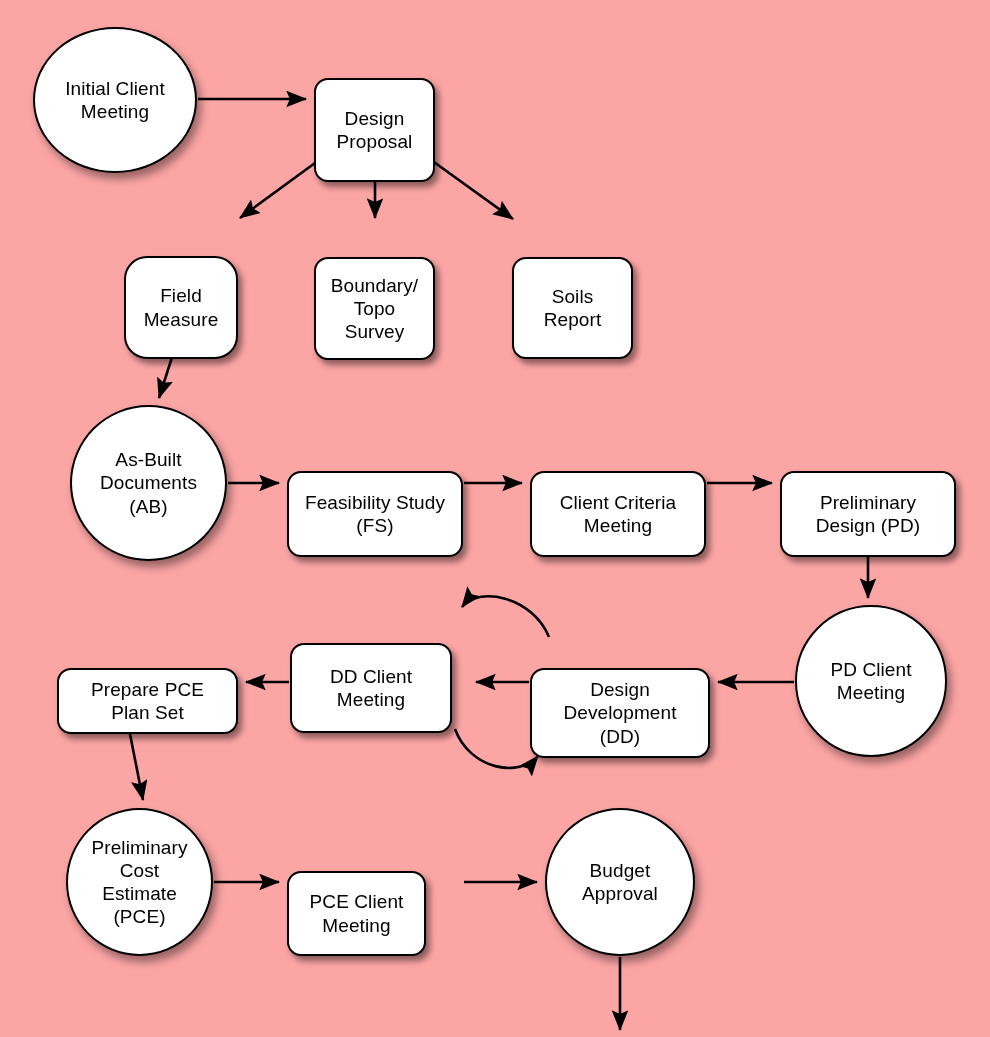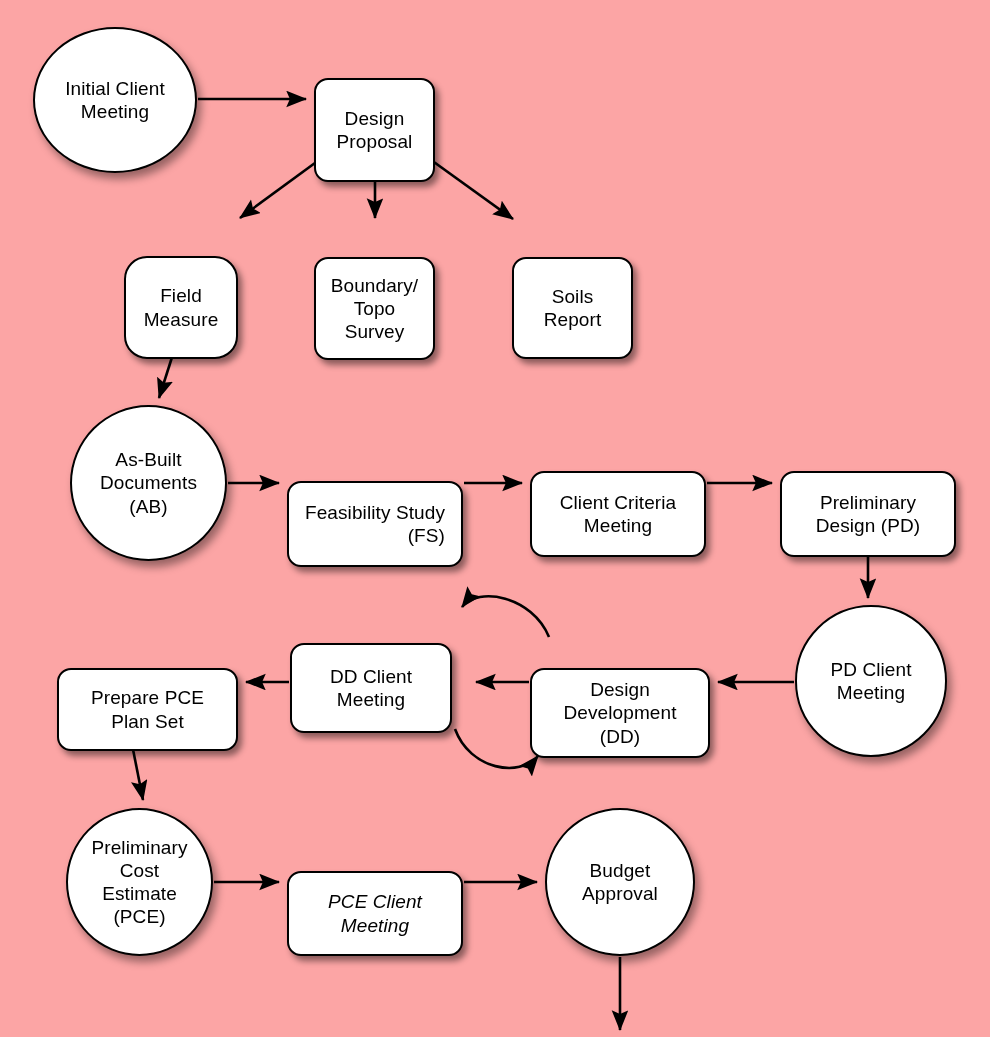--- a/index.html
+++ b/index.html
@@ -109,21 +109,21 @@
       </div>
       <div class="node rect" style="left: 512px; top: 226px; width: 121px; height: 102px;">
         <span class="label">Soils
 Report</span>
       </div>
       <div class="node circle" style="left: 70px; top: 405px; width: 157px; height: 156px;">
         <span class="label">As-Built
 Documents
 (AB)</span>
       </div>
-      <div class="node rect" style="left: 287px; top: 450px; width: 176px; height: 86px; text-align: right;">
+      <div class="node rect" style="left: 287px; top: 440px; width: 176px; height: 86px;">
         <span class="label">Feasibility Study
 (FS)</span>
       </div>
       <div class="node rect" style="left: 530px; top: 440px; width: 176px; height: 86px;">
         <span class="label">Client Criteria
 Meeting</span>
       </div>
       <div class="node rect" style="left: 780px; top: 440px; width: 176px; height: 86px;">
         <span class="label">Preliminary
 Design (PD)</span>
@@ -134,31 +134,31 @@
       </div>
       <div class="node rect" style="left: 530px; top: 637px; width: 180px; height: 90px;">
         <span class="label">Design
 Development
 (DD)</span>
       </div>
       <div class="node rect" style="left: 290px; top: 612px; width: 162px; height: 90px;">
         <span class="label">DD Client
 Meeting</span>
       </div>
-      <div class="node rect" style="left: 57px; top: 637px; width: 181px; height: 83px;">
+      <div class="node rect" style="left: 57px; top: 637px; width: 181px; height: 66px;">
         <span class="label">Prepare PCE
 Plan Set</span>
       </div>
       <div class="node circle" style="left: 66px; top: 808px; width: 147px; height: 148px;">
         <span class="label">Preliminary
 Cost
 Estimate
 (PCE)</span>
       </div>
-      <div class="node rect" style="left: 287px; top: 840px; width: 176px; height: 85px; font-style: italic;">
+      <div class="node rect" style="left: 287px; top: 840px; width: 139px; height: 85px;">
         <span class="label">PCE Client
 Meeting</span>
       </div>
       <div class="node circle" style="left: 545px; top: 808px; width: 150px; height: 148px;">
         <span class="label">Budget
 Approval</span>
       </div>
     </div>
 
 </div>

